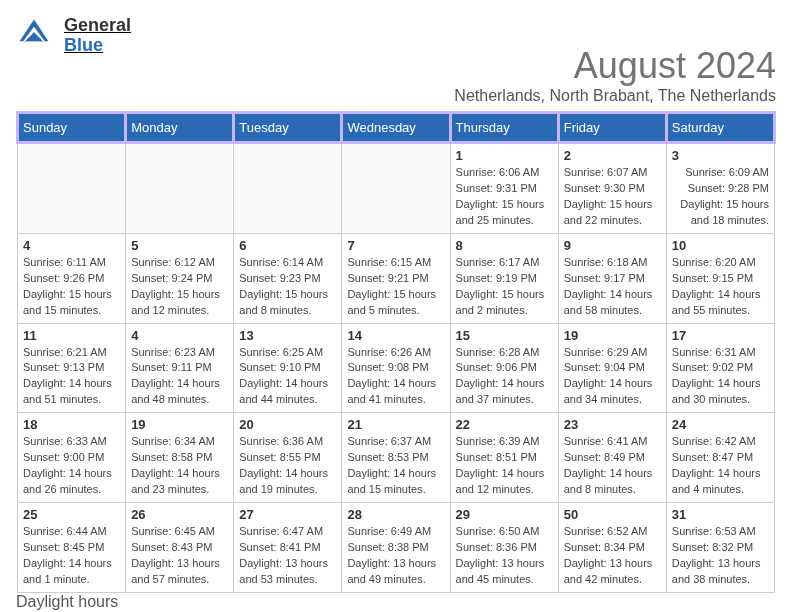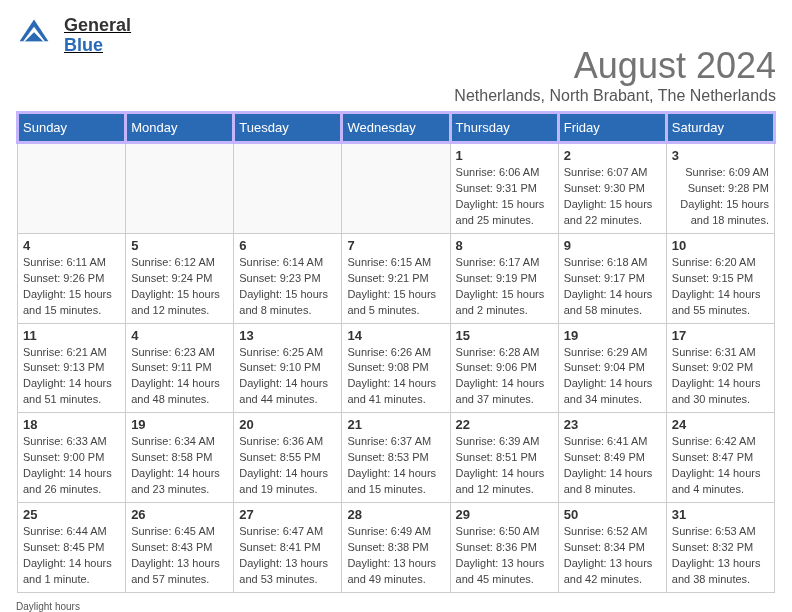--- a/index.html
+++ b/index.html
@@ -82,22 +82,21 @@
       color: #333;
       display: block;
       margin-bottom: 2px;
     }
     .day-info {
       color: #444;
       font-size: 11px;
       line-height: 1.45;
     }
     .footer-note {
-      margin-top: 8px;
-      font-size: 10px;
+      font-size: 16px;
       color: #555;
     }
   </style>
 </head>
 <body>
 
 <div class="header">
   <div class="logo">
     <svg class="logo-icon" viewBox="0 0 40 40" xmlns="http://www.w3.org/2000/svg">
       <polygon points="20,4 36,28 4,28" fill="#2a6ab5"></polygon>

